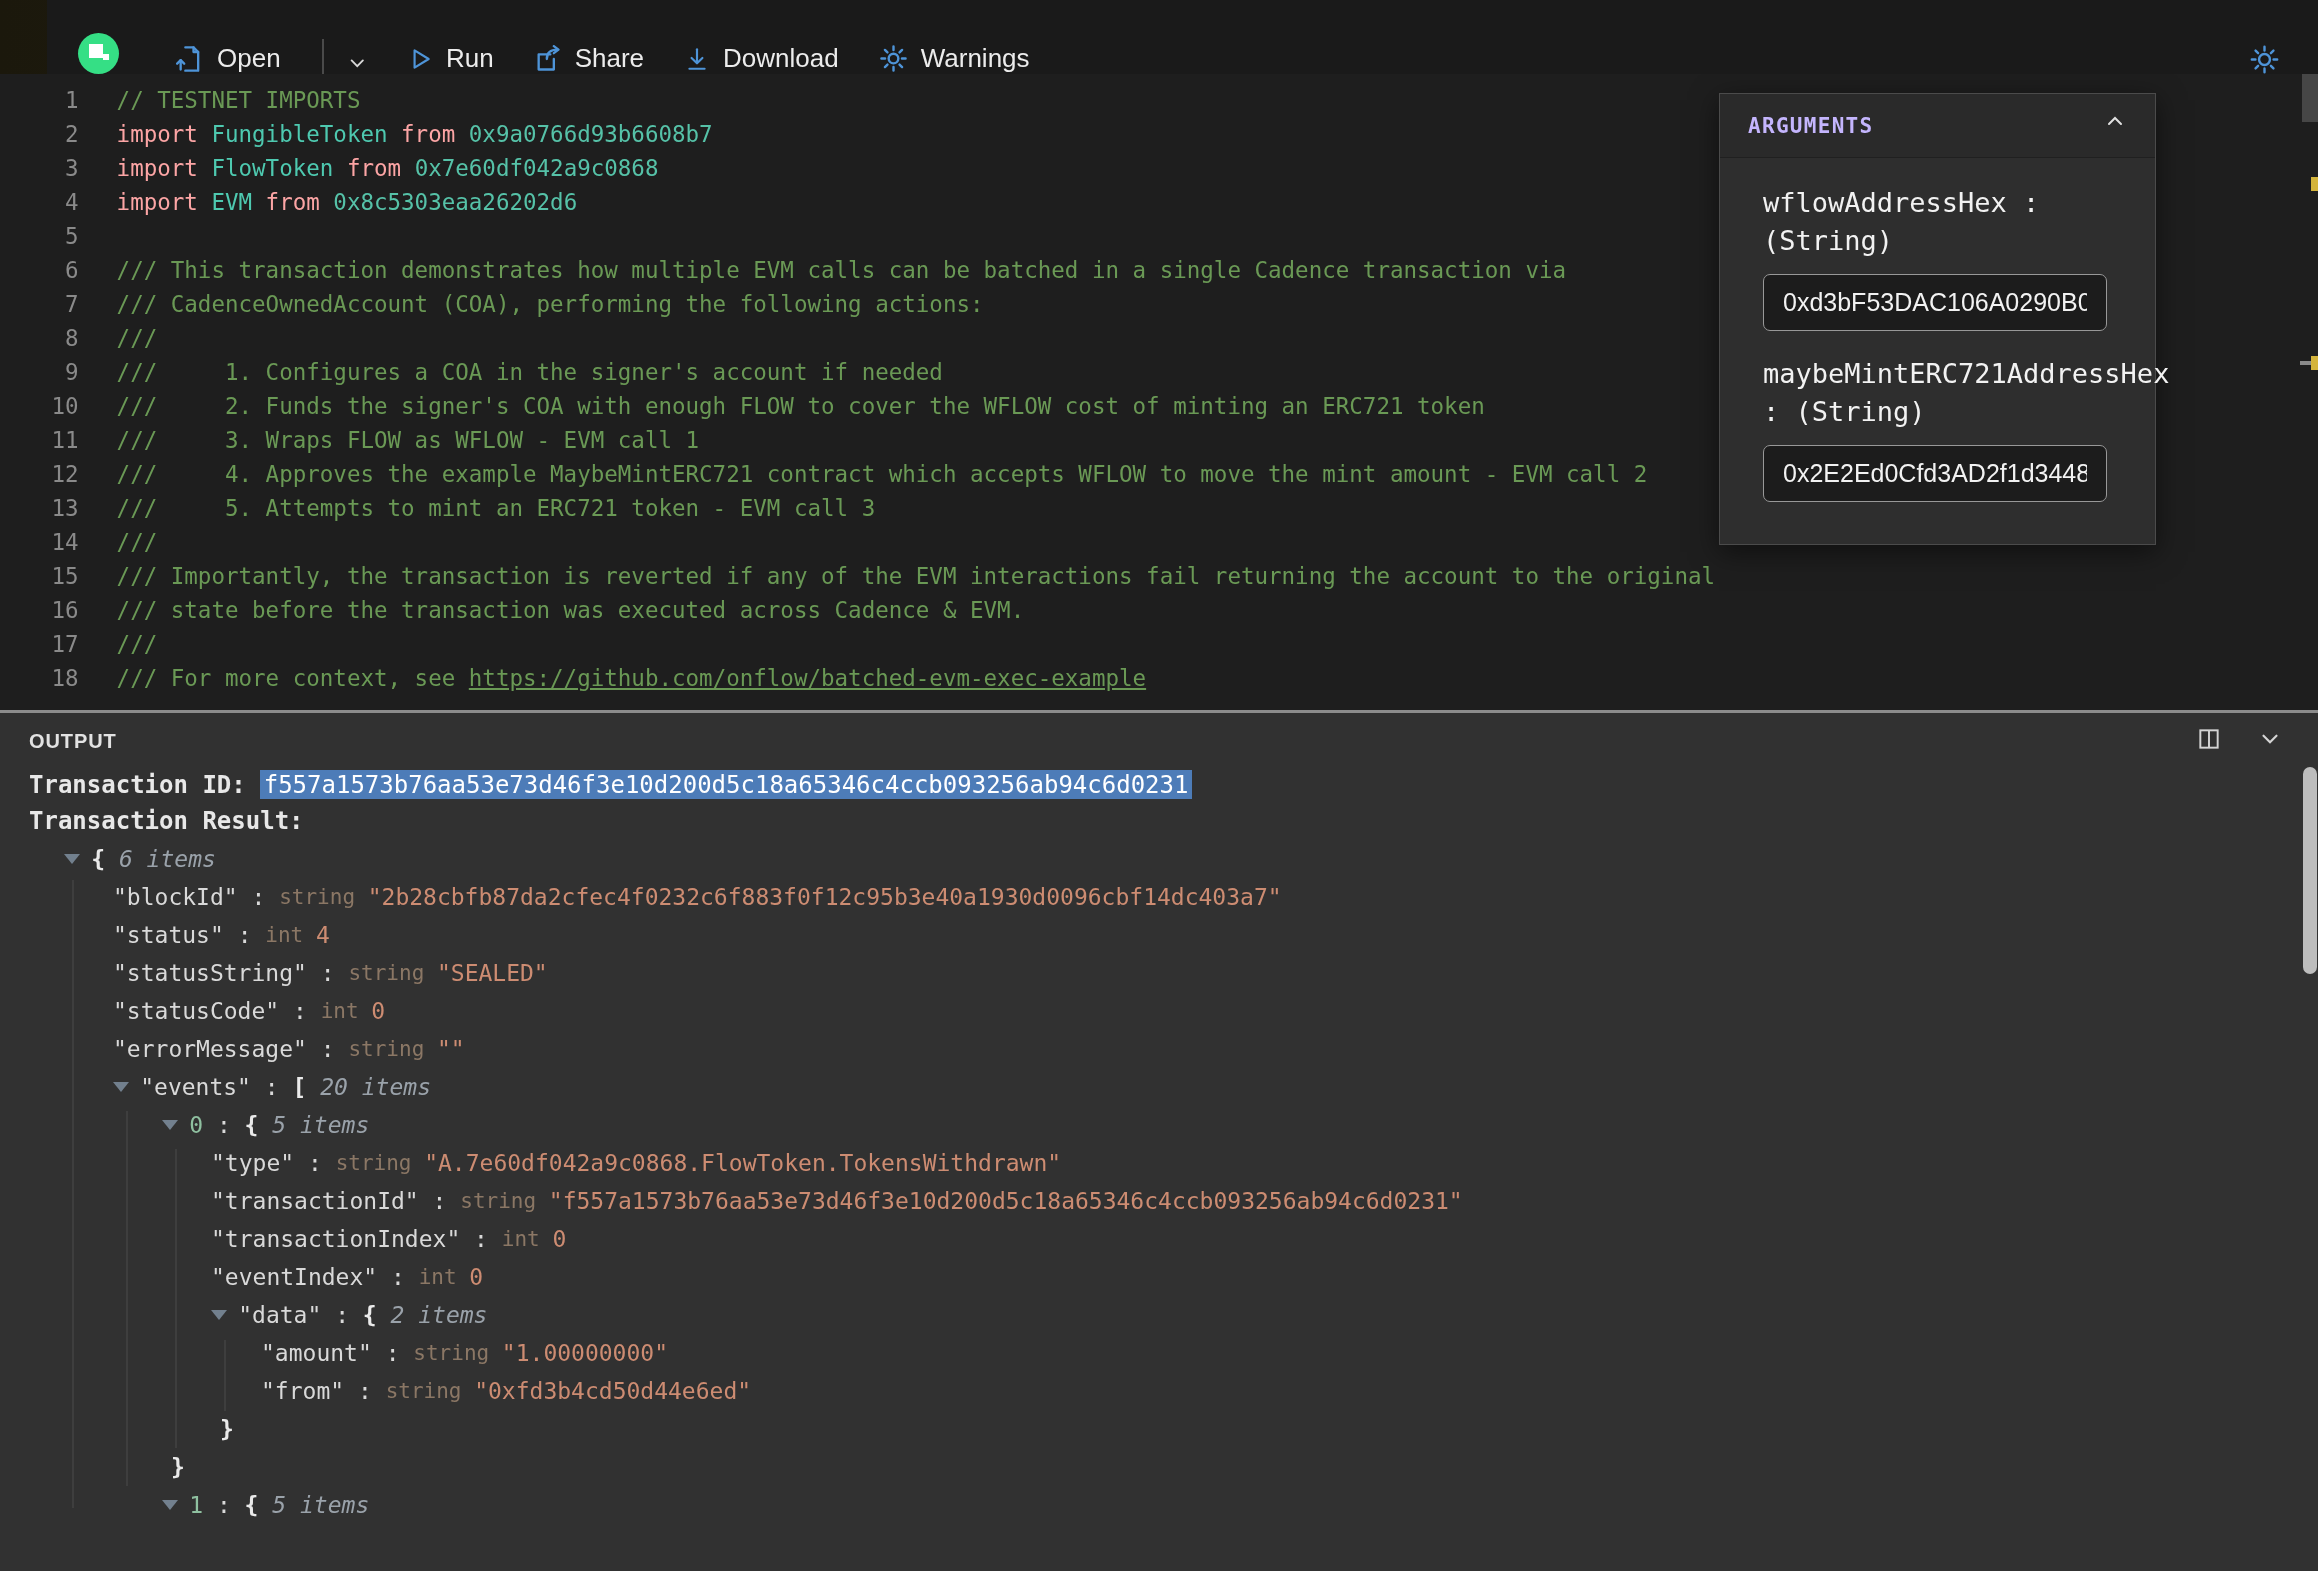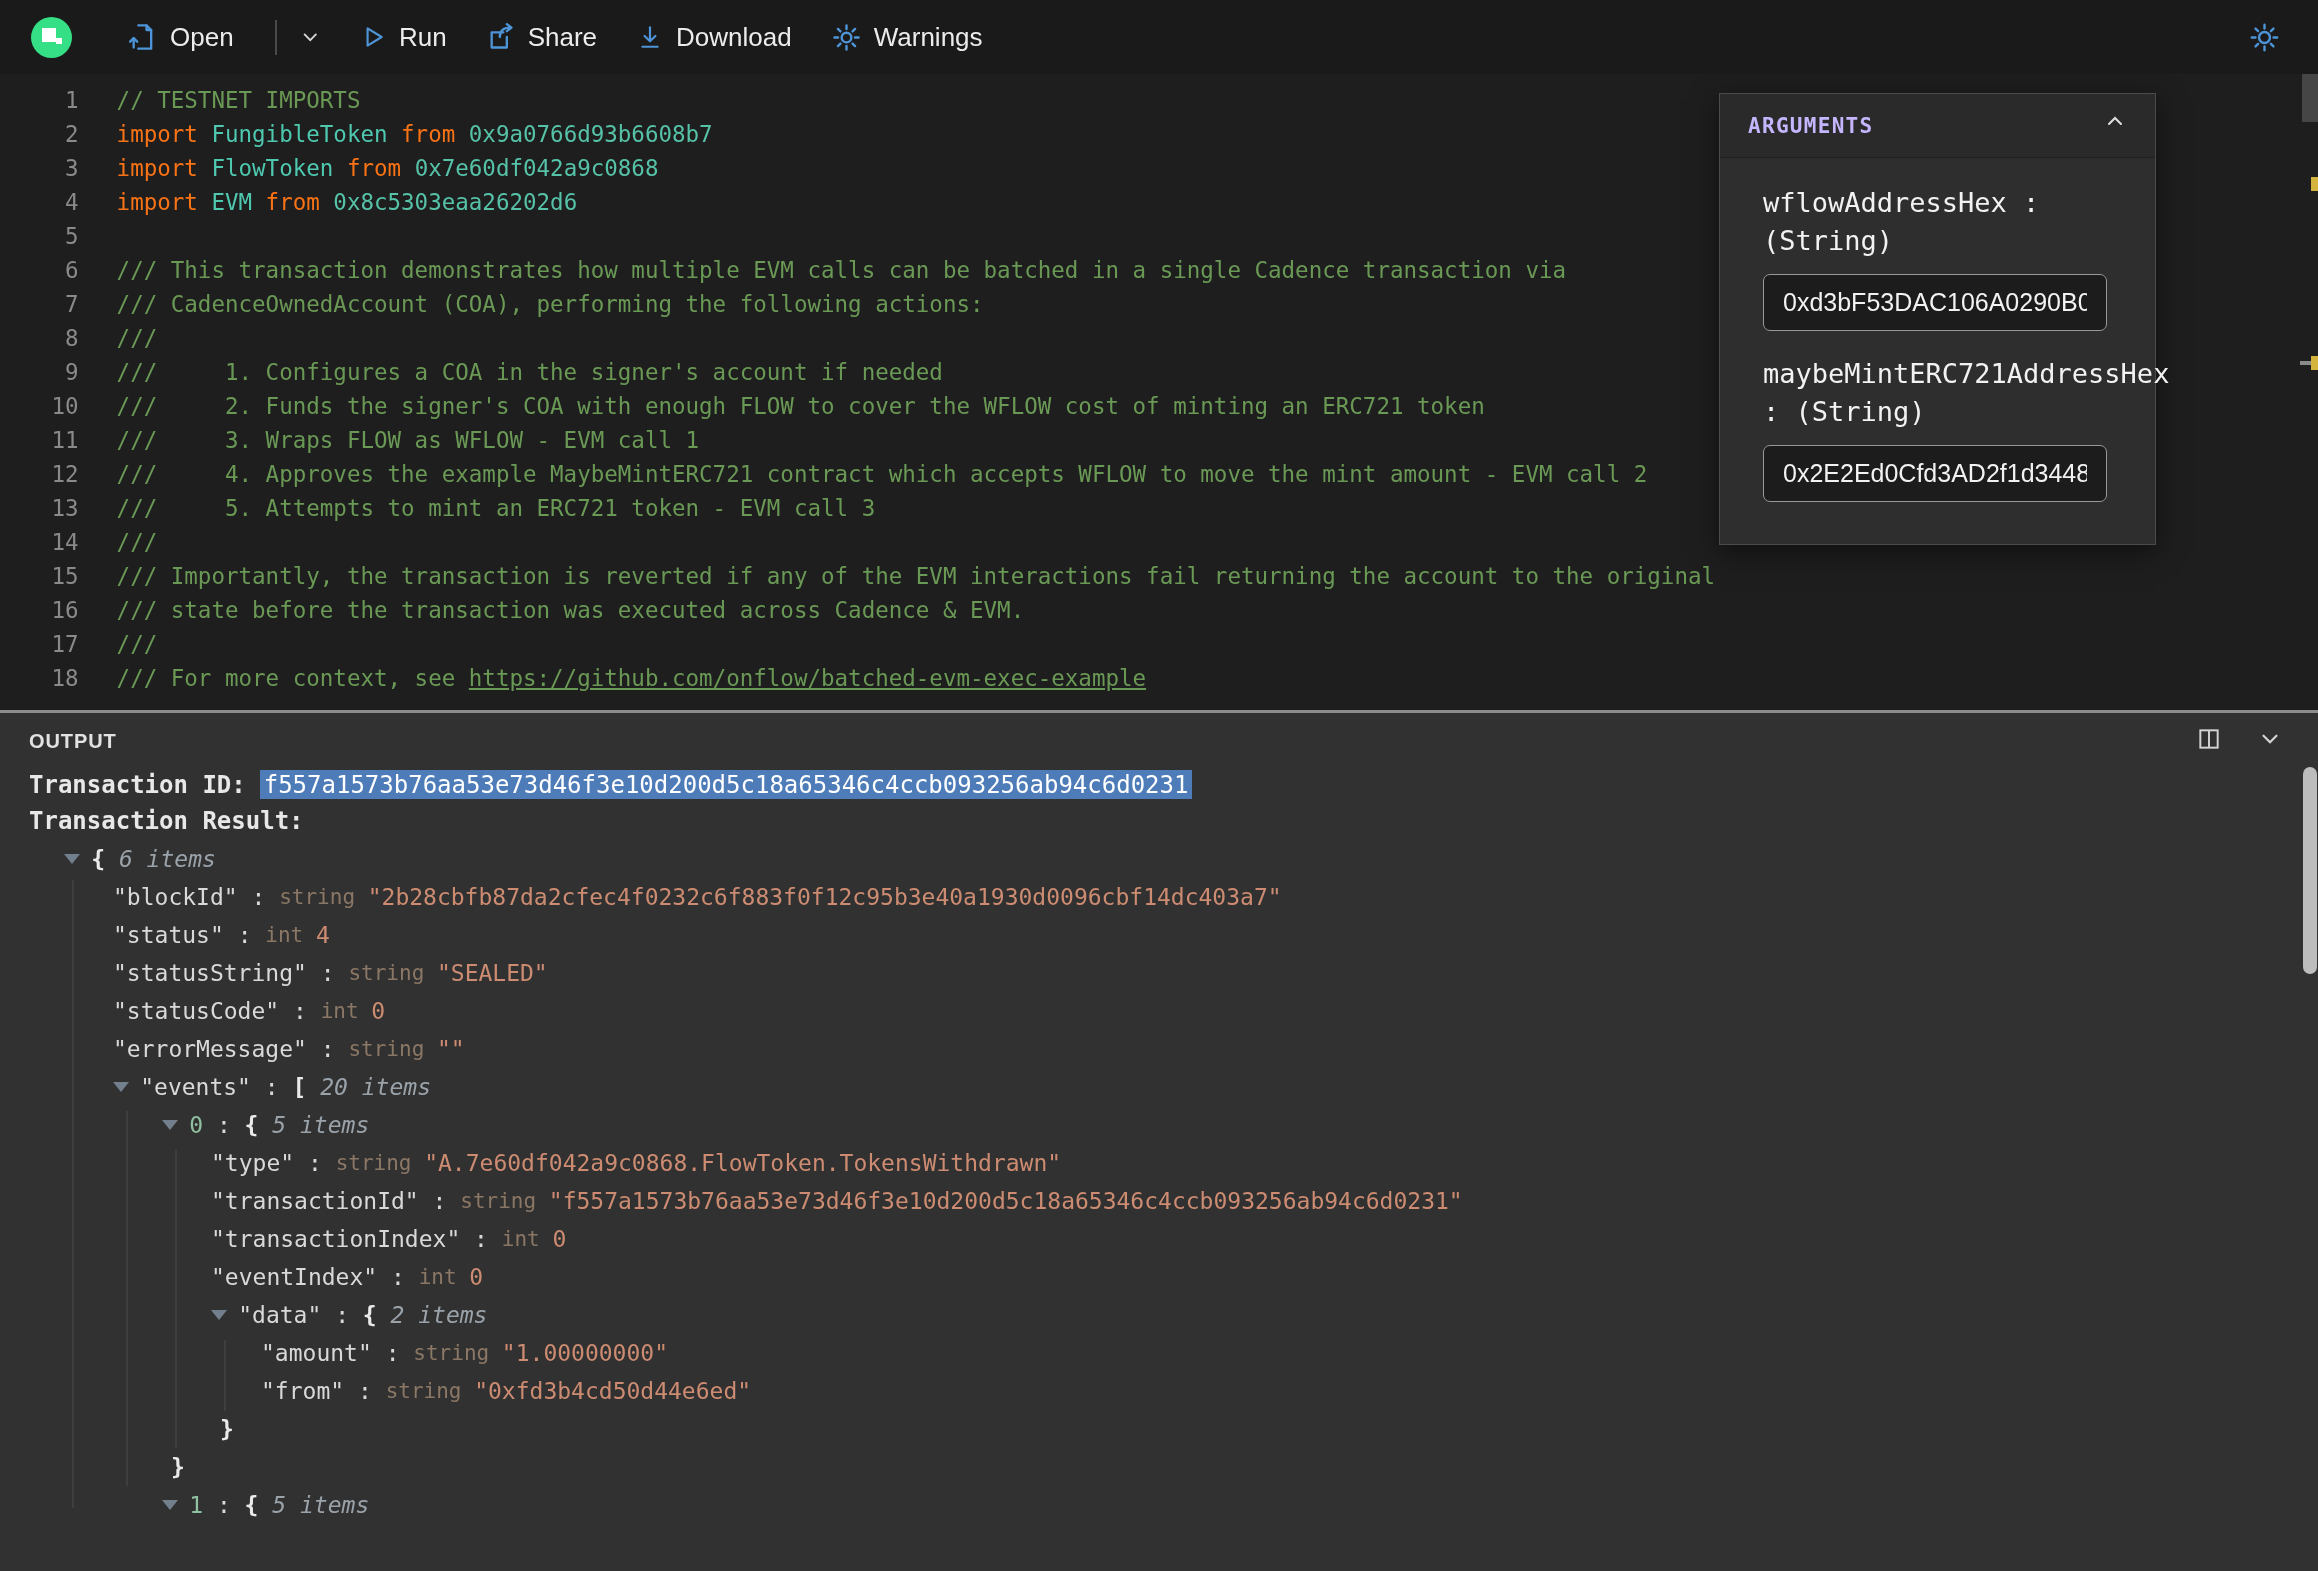--- a/index.html
+++ b/index.html
@@ -1,38 +1,38 @@
 <!DOCTYPE html>
 <html style="font-size:14px"><head>
 <meta charset="utf-8">
 <style>
   * { margin:0; padding:0; box-sizing:border-box; }
   html,body { width:2319px; height:1572px; overflow:hidden; }
   body { background:linear-gradient(90deg,#1b180c,#262210 35%,#15120a 70%,#1d1a0e); font-family:"Liberation Sans",sans-serif; }
   .window { position:relative; width:2319px; height:1572px; display:flex; flex-direction:column; }
 
   
-  .toolbar { height:74px; background:#1a1a1a; display:flex; align-items:center; padding:0 40px 0 31px; flex:0 0 auto; }
+  .toolbar { height:74px; background:#1a1a1a; display:flex; align-items:flex-end; padding:0 40px 0 31px; flex:0 0 auto;margin-left:47px; }
   .logo { width:41px; height:41px; border-radius:50%; background:#35df85; position:relative; margin-right:57px; flex:0 0 auto; }
   .logo .sq1 { position:absolute; left:11.2px; top:11.2px; width:14px; height:14px; background:#fff; }
   .logo .sq2 { position:absolute; left:25px; top:21px; width:6px; height:6px; background:#fff; }
   .tb-btn { display:flex; align-items:center; gap:13px; color:#ececec; font-size:26px; margin-right:40px; cursor:pointer; }
   .tb-btn svg { display:block; }
   .tb-sep { width:1.7px; height:35px; background:#4a4a4a; margin:0 22.5px 0 1.7px; }
   .tb-chevron { margin-right:38px; display:flex; align-items:center; cursor:pointer; }
   .theme-toggle { margin-left:auto; display:flex; align-items:center; cursor:pointer; }
   .ico-blue { stroke:#4e94d8; fill:none; stroke-width:2; stroke-linecap:round; stroke-linejoin:round; }
 
   
   .editor { height:636px; background:#1e1e1e; position:relative; overflow:hidden; flex:0 0 auto;
             font-family:"DejaVu Sans Mono",monospace; font-size:22.5px; line-height:34px; padding-top:8.6px; }
   .line { white-space:pre; }
   .lnum { display:inline-block; width:57px; text-align:right; margin:0 38px 0 21.6px; color:#8a8a8a; }
   .tok-c { color:#6a9955; }
-  .tok-k { color:#f97316; }
+  .tok-k { color:#fca5a5; }
   .tok-t { color:#4ec9b0; }
   .tok-a { color:#56c2a8; }
   .tok-l { color:#6a9955; text-decoration:underline; }
   .ed-scroll-thumb { position:absolute; right:0; top:0; width:17.3px; height:48px; background:#464646; }
   .ruler-gray-line { position:absolute; right:0; top:287px; width:19px; height:3.5px; background:#8a8a8a; }
   .warn-mark { position:absolute; right:0; width:7.8px; height:14px; background:#d4b43c; }
 
   
   .args-panel { position:absolute; left:1719px; top:93px; width:437px; background:#2e2e2e;
                 border:0.9px solid #4b4b4b; box-shadow:0 7px 26px rgba(0,0,0,.5); z-index:5; }

